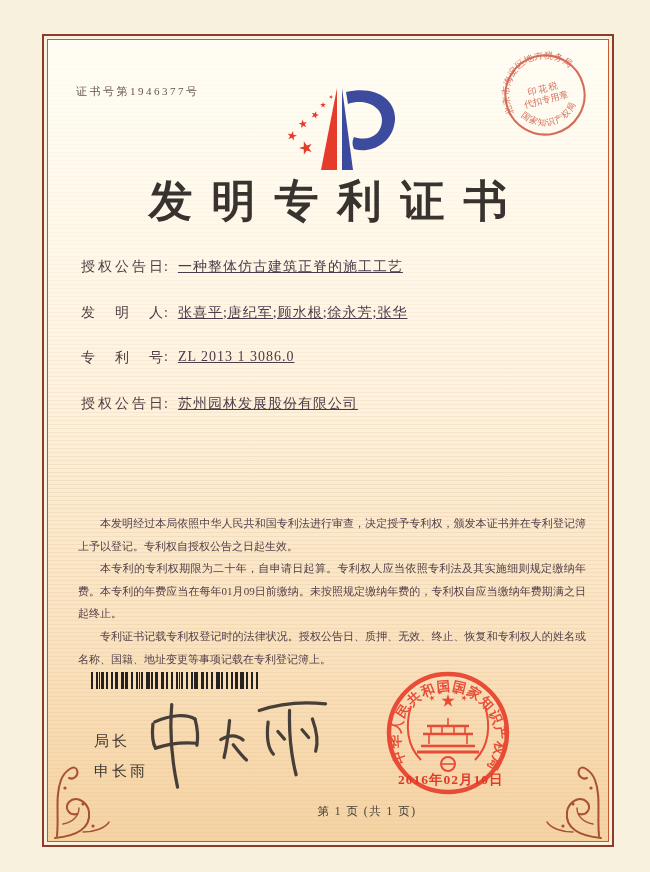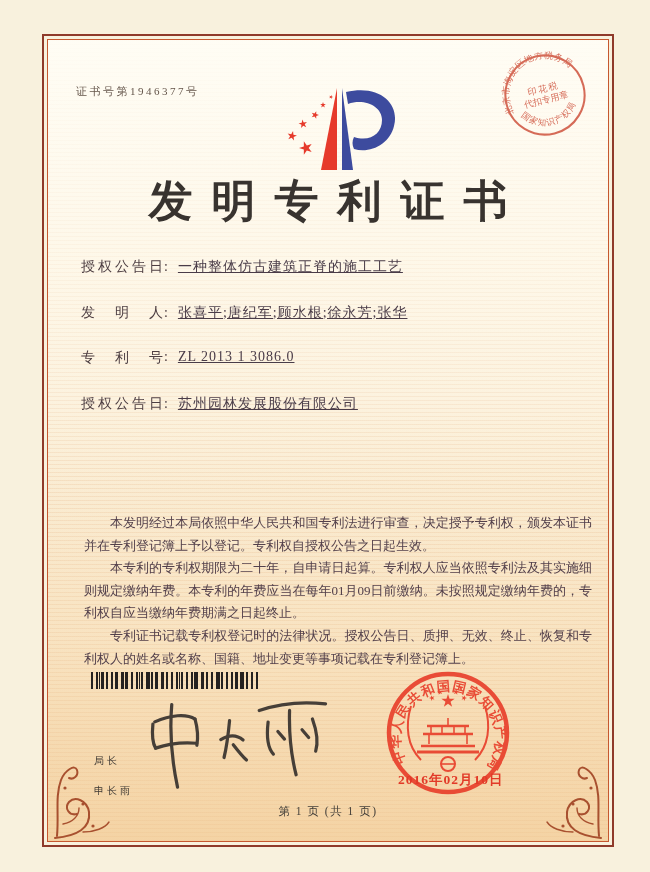--- a/index.html
+++ b/index.html
@@ -30,46 +30,46 @@
     position:absolute;left:0;top:132px;width:100%;margin:0;
     text-align:center;font-size:44px;font-weight:bold;color:#38332f;
     letter-spacing:19px;padding-left:19px;box-sizing:border-box;
   }
   .fields{position:absolute;left:33px;top:218px;width:500px;}
   .field-row{height:22px;margin-bottom:23.5px;font-size:14px;color:#4d3e42;white-space:nowrap;}
   .flabel{display:inline-block;width:82px;text-align:justify;text-align-last:justify;vertical-align:top;}
   .fcolon{margin:0 10px 0 1px;}
   .fvalue{letter-spacing:1px;color:#4a3c48;text-decoration:underline;}
   .body-text{
-    position:absolute;left:36px;top:472px;width:508px;
-    font-size:13px;line-height:22.6px;color:#53404b;
+    position:absolute;left:30px;top:472px;width:508px;
+    font-size:11px;line-height:22.6px;color:#53404b;
     text-align:justify;
   }
   .body-text p{margin:0;text-indent:2em;}
   .barcode{
     position:absolute;left:43px;top:632px;width:168px;height:17px;
     background:
       repeating-linear-gradient(90deg,#262220 0 2px,transparent 2px 5px),
       repeating-linear-gradient(90deg,#262220 0 1px,transparent 1px 8px),
       repeating-linear-gradient(90deg,transparent 0 11px,#262220 11px 13px,transparent 13px 23px);
   }
-  .issuer{position:absolute;left:46px;top:706px;font-size:10px;color:#3c3732;letter-spacing:3px;line-height:30px;}
+  .issuer{position:absolute;left:46px;top:686px;font-size:15px;color:#3c3732;letter-spacing:3px;line-height:30px;}
   .signature{position:absolute;left:96px;top:644px;width:212px;height:108px;transform:rotate(-4deg);}
   .seal{position:absolute;left:335px;top:628px;width:130px;height:130px;opacity:.92;}
   .seal-date{
     position:absolute;left:350px;top:731px;width:130px;
     font-size:13.5px;font-weight:bold;color:#e23a28;letter-spacing:1px;white-space:nowrap;
   }
   .tax-stamp{position:absolute;left:454px;top:12px;width:86px;height:86px;transform:rotate(-14deg);opacity:.88;}
   .flourish{position:absolute;width:82px;height:98px;}
   .flourish.bl{left:1px;top:704px;}
   .flourish.br{right:1px;top:704px;transform:scaleX(-1);}
   .footer{
     position:absolute;left:0;top:764px;width:100%;text-align:center;
-    font-size:11.5px;color:#45403a;letter-spacing:1.5px;
+    font-size:11.5px;color:#45403a;letter-spacing:1.5px;padding-left:39px;
   }
   svg text{font-family:"Liberation Serif","DejaVu Serif",serif;}
 </style>
 </head>
 <body>
 
 <svg width="0" height="0" style="position:absolute" aria-hidden="true">
   <defs>
     <path id="star-shape" d="M0,-1 L0.2245,-0.309 L0.951,-0.309 L0.3633,0.118 L0.5878,0.809 L0,0.382 L-0.5878,0.809 L-0.3633,0.118 L-0.951,-0.309 L-0.2245,-0.309 Z"></path>
   </defs>

